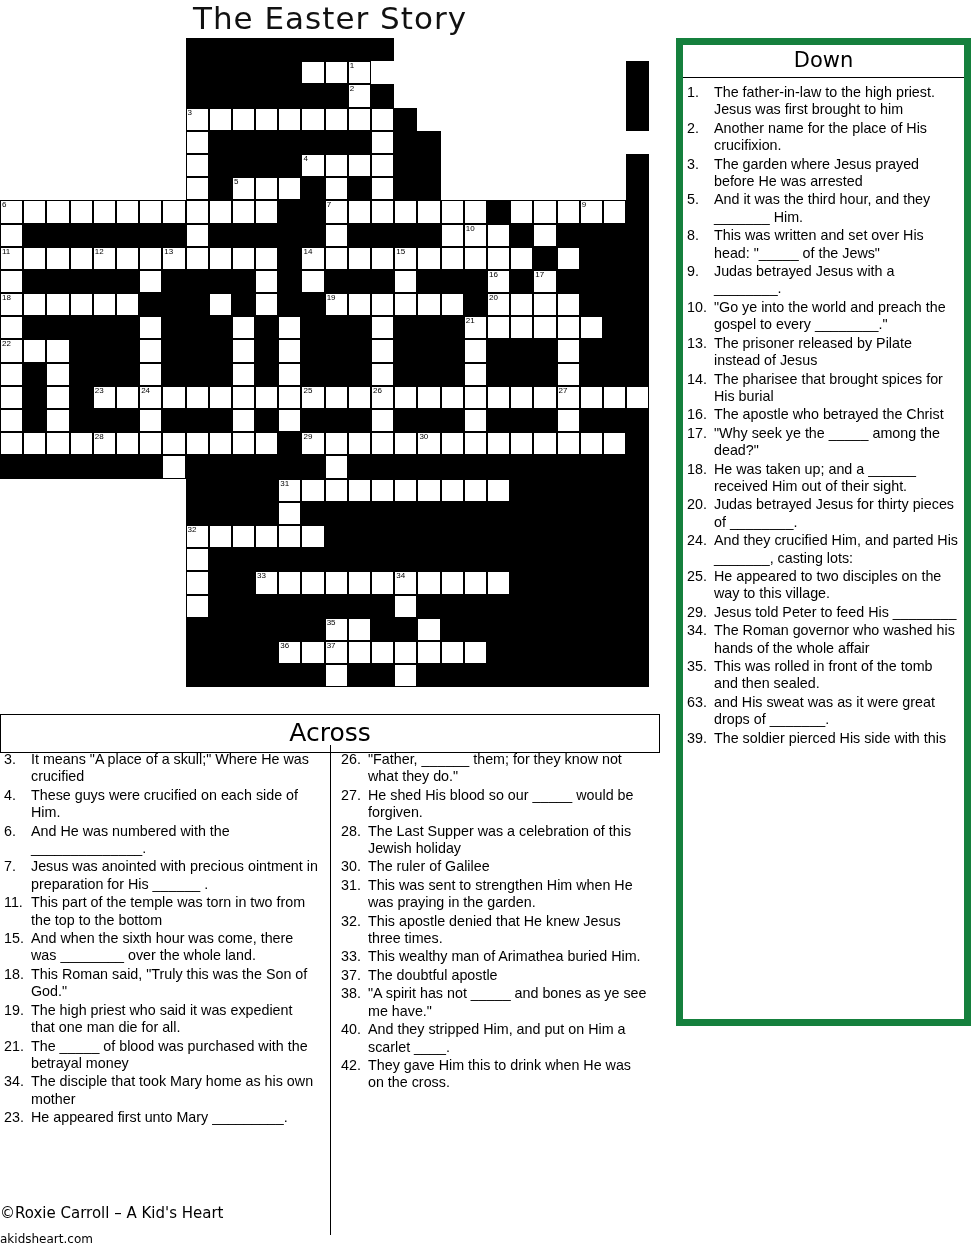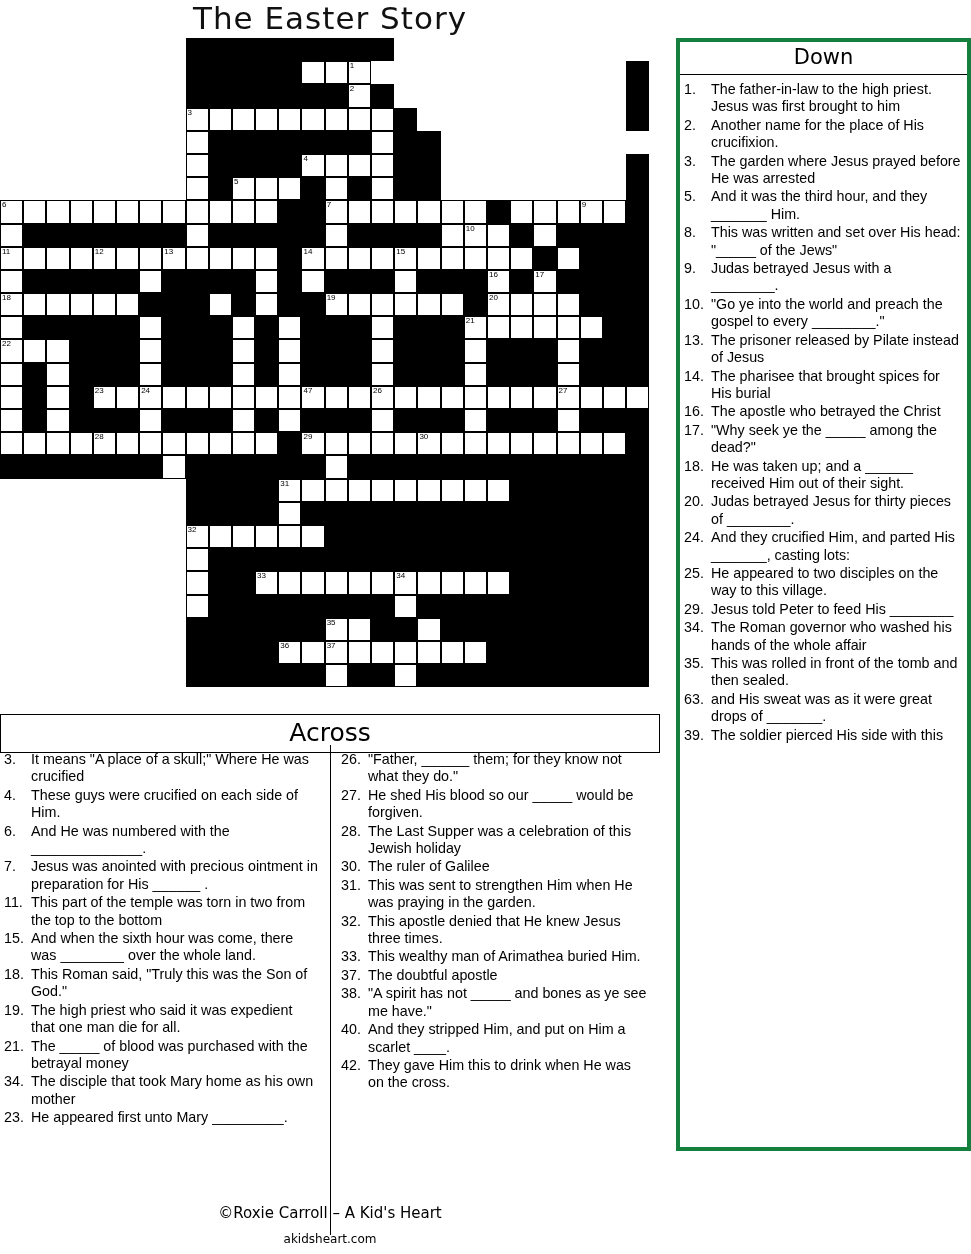--- a/index.html
+++ b/index.html
@@ -67,22 +67,22 @@
     line-height: 9px;
     font-family: "Liberation Sans", sans-serif;
   }
 
   
   #down-panel {
     position: absolute;
     left: 676px;
     top: 38px;
     width: 295px;
-    height: 1113px;
-    border: 4px solid #15803d;
+    height: 988px;
+    border: 7px solid #15803d;
     box-sizing: border-box;
   }
   #down-head {
     border-bottom: 1px solid #000;
     text-align: center;
     font-family: "DejaVu Sans", sans-serif;
     font-size: 21px;
     padding: 3px 0 5px 0;
   }
   .cluelist {
@@ -138,21 +138,20 @@
     border-left: 1px solid #000;
     padding-left: 10px;
   }
 
   
   #footer {
     position: absolute;
     left: 0;
     top: 1204px;
     width: 660px;
-    text-align: center;
     font-family: "DejaVu Sans", sans-serif;
   }
   #footer .c1 { font-size: 15px; }
   #footer .c2 { font-size: 12px; margin-top: 10px; }
 </style>
 </head>
 <body>
 
 <div class="page">
 
@@ -633,21 +632,21 @@
         <div class="cell o">
           <span class="num">24</span>
         </div>
         <div class="cell o"></div>
         <div class="cell o"></div>
         <div class="cell o"></div>
         <div class="cell o"></div>
         <div class="cell o"></div>
         <div class="cell o"></div>
         <div class="cell o">
-          <span class="num">47</span>
+          <span class="num">25</span>
         </div>
         <div class="cell o"></div>
         <div class="cell o"></div>
         <div class="cell o">
           <span class="num">26</span>
         </div>
         <div class="cell o"></div>
         <div class="cell o"></div>
         <div class="cell o"></div>
         <div class="cell o"></div>

